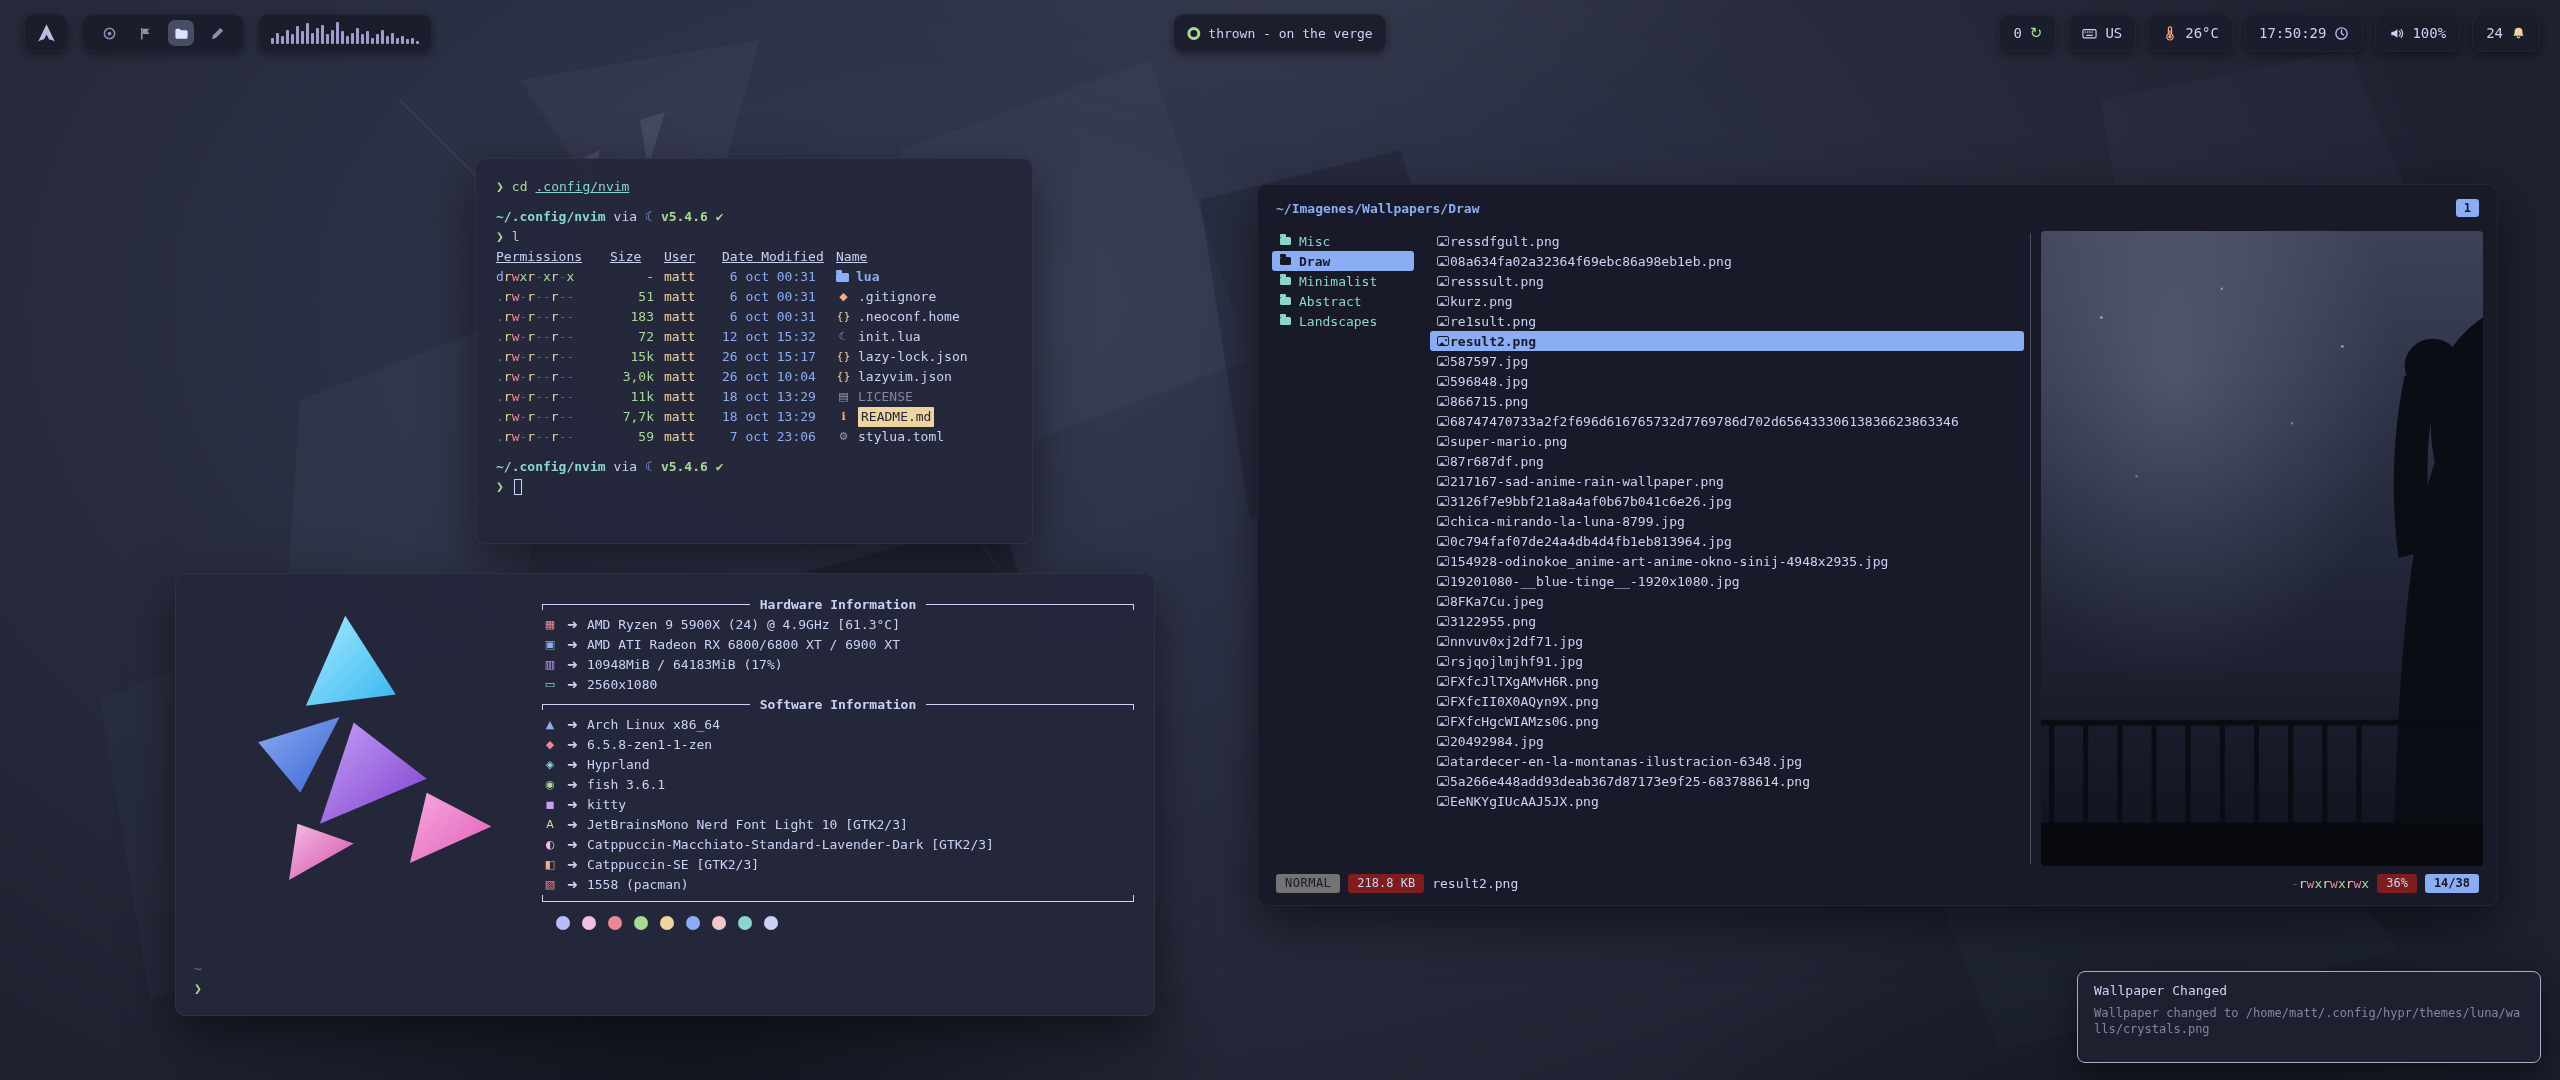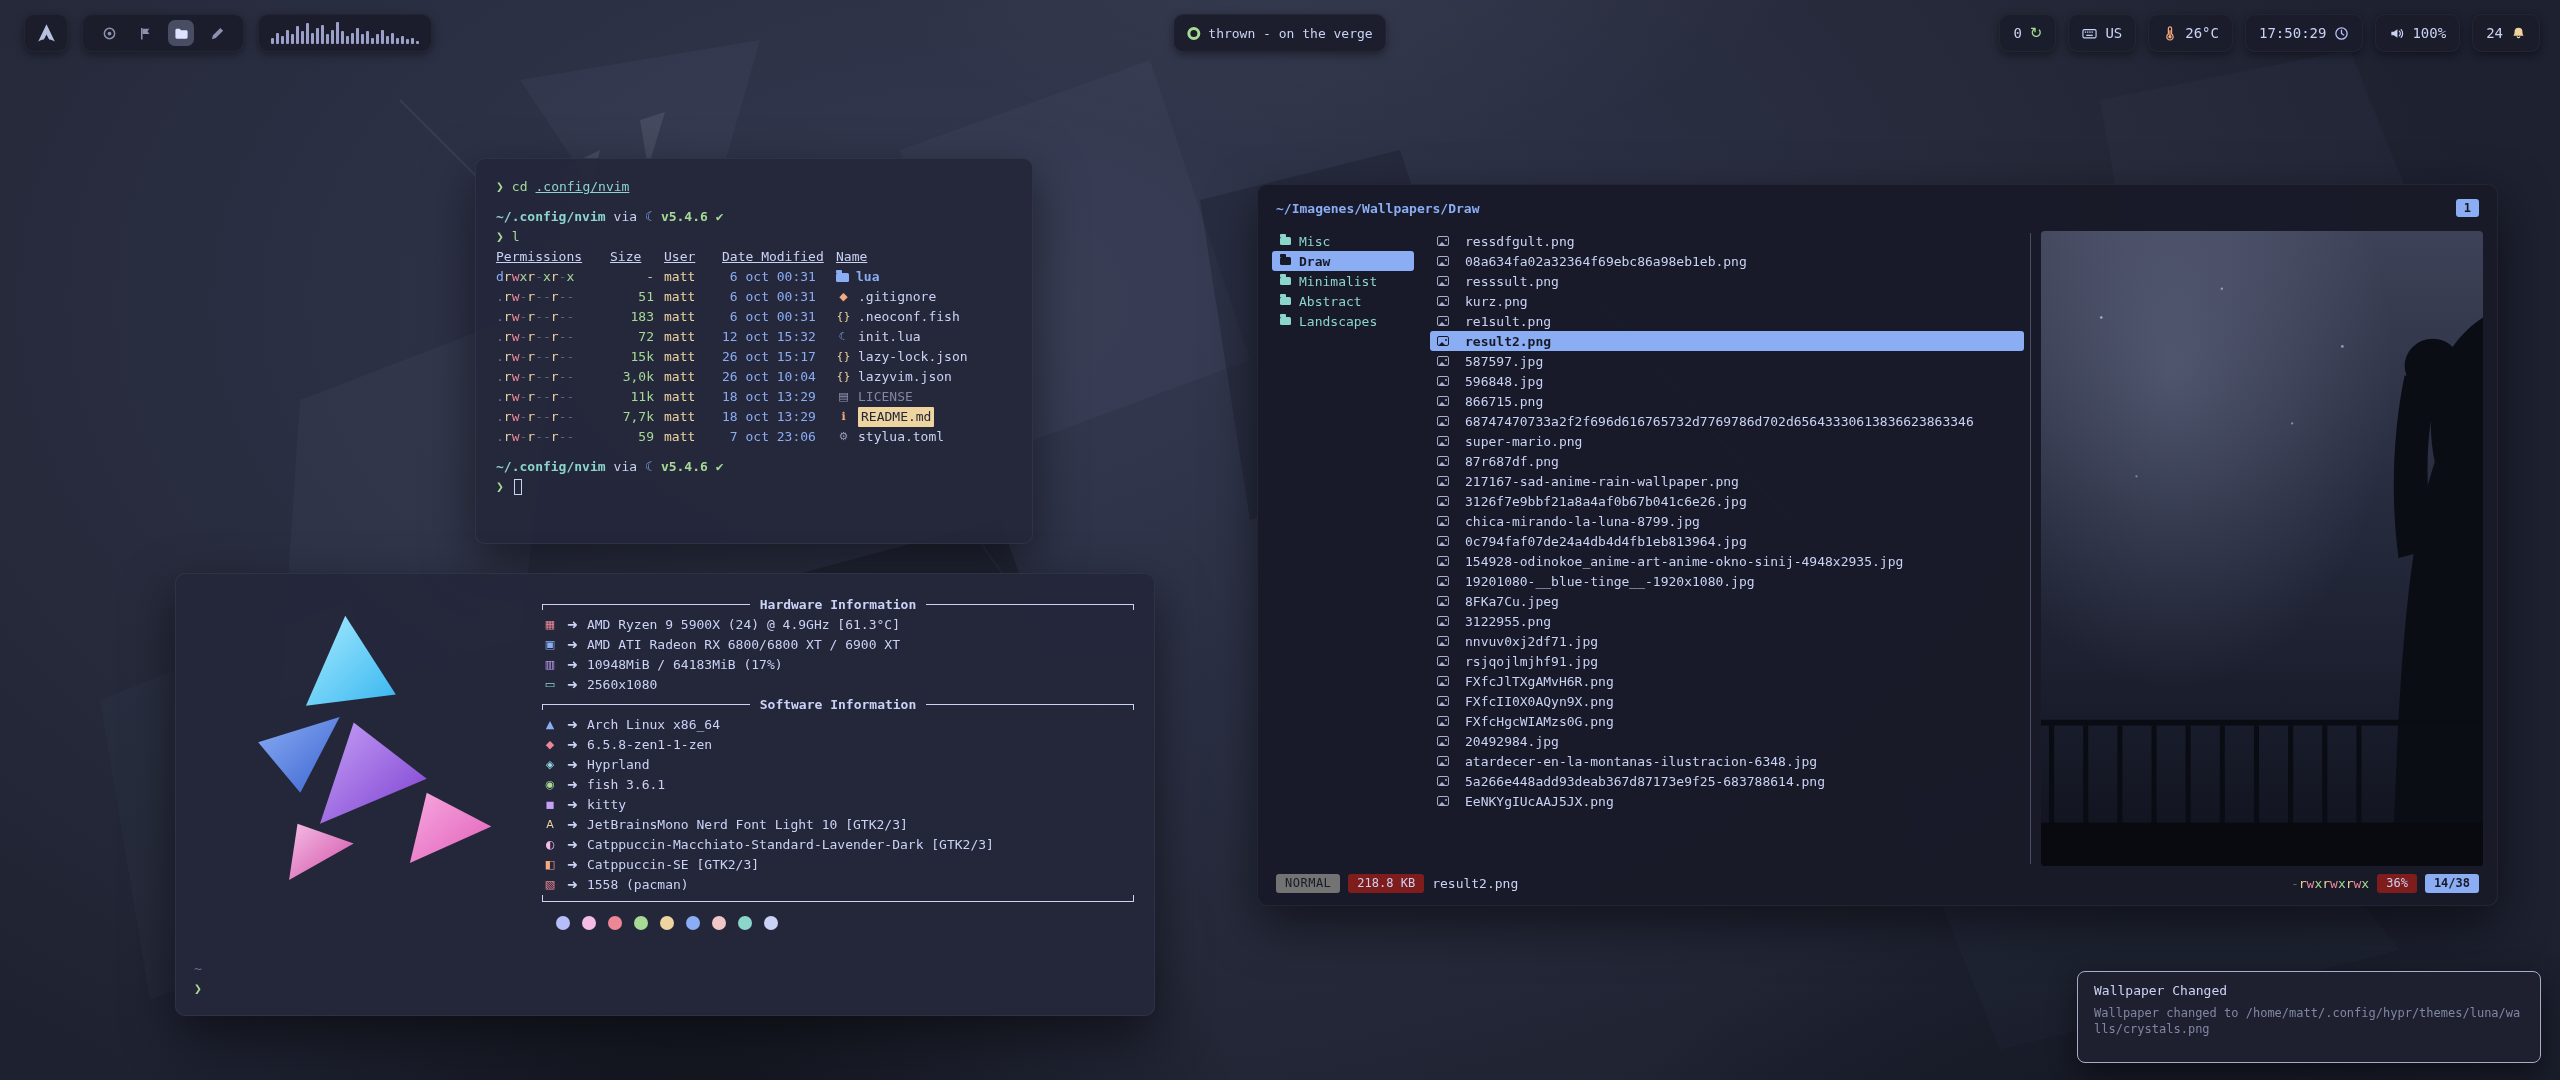--- a/index.html
+++ b/index.html
@@ -86,21 +86,21 @@
     border:1px solid rgba(255,255,255,.05);padding:10px 14px;display:flex;flex-direction:column;font-size:13px}
   .yz-head{display:flex;justify-content:space-between;align-items:center;padding:4px 4px 10px}
   .yz-path{color:#8aadf4;font-weight:bold;cursor:pointer}
   .yz-tab{background:#8aadf4;color:#181926;font-weight:bold;padding:0 8px;border-radius:3px;font-size:12px;line-height:18px;cursor:pointer}
   .yz-body{flex:1;display:flex;min-height:0;padding-top:4px}
   .yz-side{width:142px;flex:none}
   .side-item{display:flex;align-items:center;gap:8px;height:20px;padding:0 8px;color:#8bd5ca;border-radius:3px;cursor:pointer;white-space:nowrap}
   .side-item .fold{width:11px;height:8px}
   .side-item.selected{background:#8aadf4;color:#181926;font-weight:bold}
   .yz-list{flex:1;min-width:0;padding:0 6px 0 16px}
-  .file-item{display:flex;align-items:center;gap:16px;height:20px;padding:0 7px;border-radius:3px;
+  .file-item{display:flex;align-items:center;gap:1px;height:20px;padding:0 7px;border-radius:3px;
     color:#cad3f5;white-space:nowrap;overflow:hidden;cursor:pointer}
   .imgicn{display:inline-block;width:12px;height:10px;border:1.3px solid currentColor;border-radius:2px;position:relative;flex:none;color:#a5adcb}
   .imgicn::before{content:"";position:absolute;left:1px;bottom:0;border-left:3px solid transparent;border-right:3px solid transparent;border-bottom:3px solid currentColor}
   .imgicn::after{content:"";position:absolute;right:1.5px;top:1.5px;width:2px;height:2px;border-radius:50%;background:currentColor}
   .file-item.selected{background:#8aadf4;color:#181926;font-weight:bold}
   .file-item.selected .imgicn{color:#181926}
   .yz-divider{width:1px;background:#494d64;margin:2px 0}
   .yz-preview{width:452px;flex:none;padding:0 0 0 10px}
   .yz-preview svg{width:100%;height:100%;border-radius:4px;display:block}
   .yz-status{display:flex;justify-content:space-between;align-items:center;padding:8px 4px 2px}
@@ -291,21 +291,21 @@
         <span class="col size">51</span>
         <span class="col user">matt</span>
         <span class="col date"> 6 oct 00:31</span>
         <span class="col name"><span class="fi" style="color: rgb(245, 169, 127);">◆</span><span class="fname">.gitignore</span></span>
       </div>
       <div class="ls-row">
         <span class="col"><span style="color: rgb(110, 115, 141);">.</span><span style="color: rgb(238, 212, 159);">r</span><span style="color: rgb(237, 135, 150);">w</span><span style="color: rgb(91, 96, 120);">-</span><span style="color: rgb(238, 212, 159);">r</span><span style="color: rgb(91, 96, 120);">-</span><span style="color: rgb(91, 96, 120);">-</span><span style="color: rgb(238, 212, 159);">r</span><span style="color: rgb(91, 96, 120);">-</span><span style="color: rgb(91, 96, 120);">-</span></span>
         <span class="col size">183</span>
         <span class="col user">matt</span>
         <span class="col date"> 6 oct 00:31</span>
-        <span class="col name"><span class="fi" style="color: rgb(238, 212, 159);">{}</span><span class="fname">.neoconf.fish</span></span>
+        <span class="col name"><span class="fi" style="color: rgb(238, 212, 159);">{}</span><span class="fname">.neoconf.home</span></span>
       </div>
       <div class="ls-row">
         <span class="col"><span style="color: rgb(110, 115, 141);">.</span><span style="color: rgb(238, 212, 159);">r</span><span style="color: rgb(237, 135, 150);">w</span><span style="color: rgb(91, 96, 120);">-</span><span style="color: rgb(238, 212, 159);">r</span><span style="color: rgb(91, 96, 120);">-</span><span style="color: rgb(91, 96, 120);">-</span><span style="color: rgb(238, 212, 159);">r</span><span style="color: rgb(91, 96, 120);">-</span><span style="color: rgb(91, 96, 120);">-</span></span>
         <span class="col size">72</span>
         <span class="col user">matt</span>
         <span class="col date">12 oct 15:32</span>
         <span class="col name"><span class="fi" style="color: rgb(138, 173, 244);">☾</span><span class="fname">init.lua</span></span>
       </div>
       <div class="ls-row">
         <span class="col"><span style="color: rgb(110, 115, 141);">.</span><span style="color: rgb(238, 212, 159);">r</span><span style="color: rgb(237, 135, 150);">w</span><span style="color: rgb(91, 96, 120);">-</span><span style="color: rgb(238, 212, 159);">r</span><span style="color: rgb(91, 96, 120);">-</span><span style="color: rgb(91, 96, 120);">-</span><span style="color: rgb(238, 212, 159);">r</span><span style="color: rgb(91, 96, 120);">-</span><span style="color: rgb(91, 96, 120);">-</span></span>

